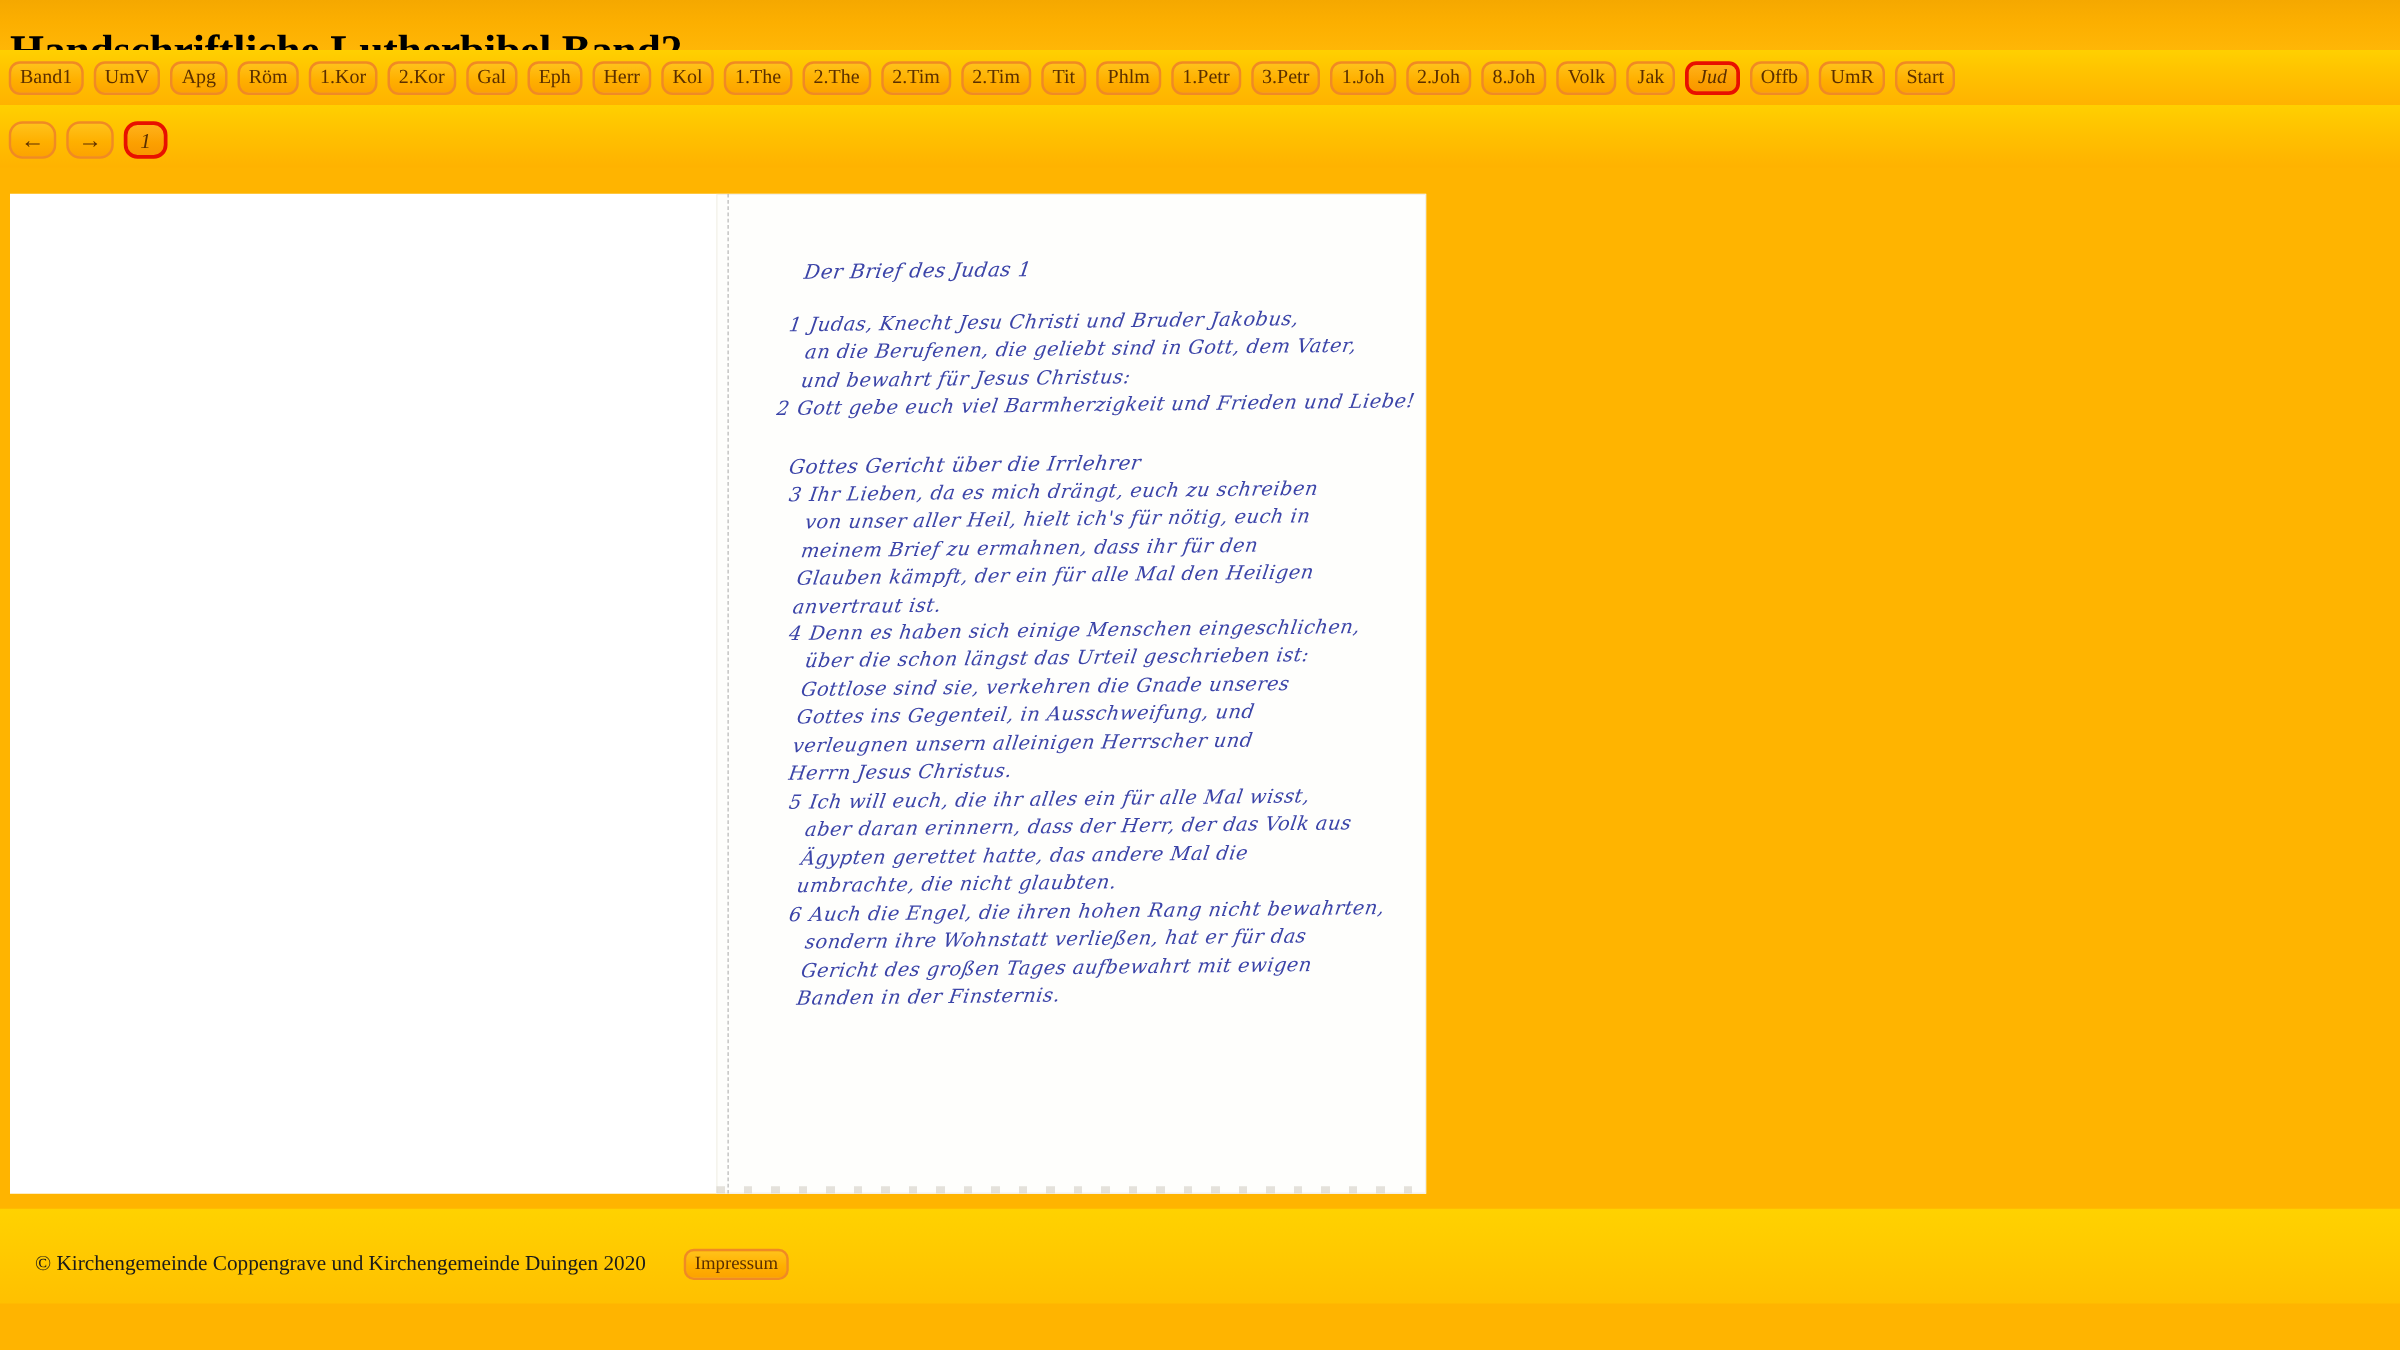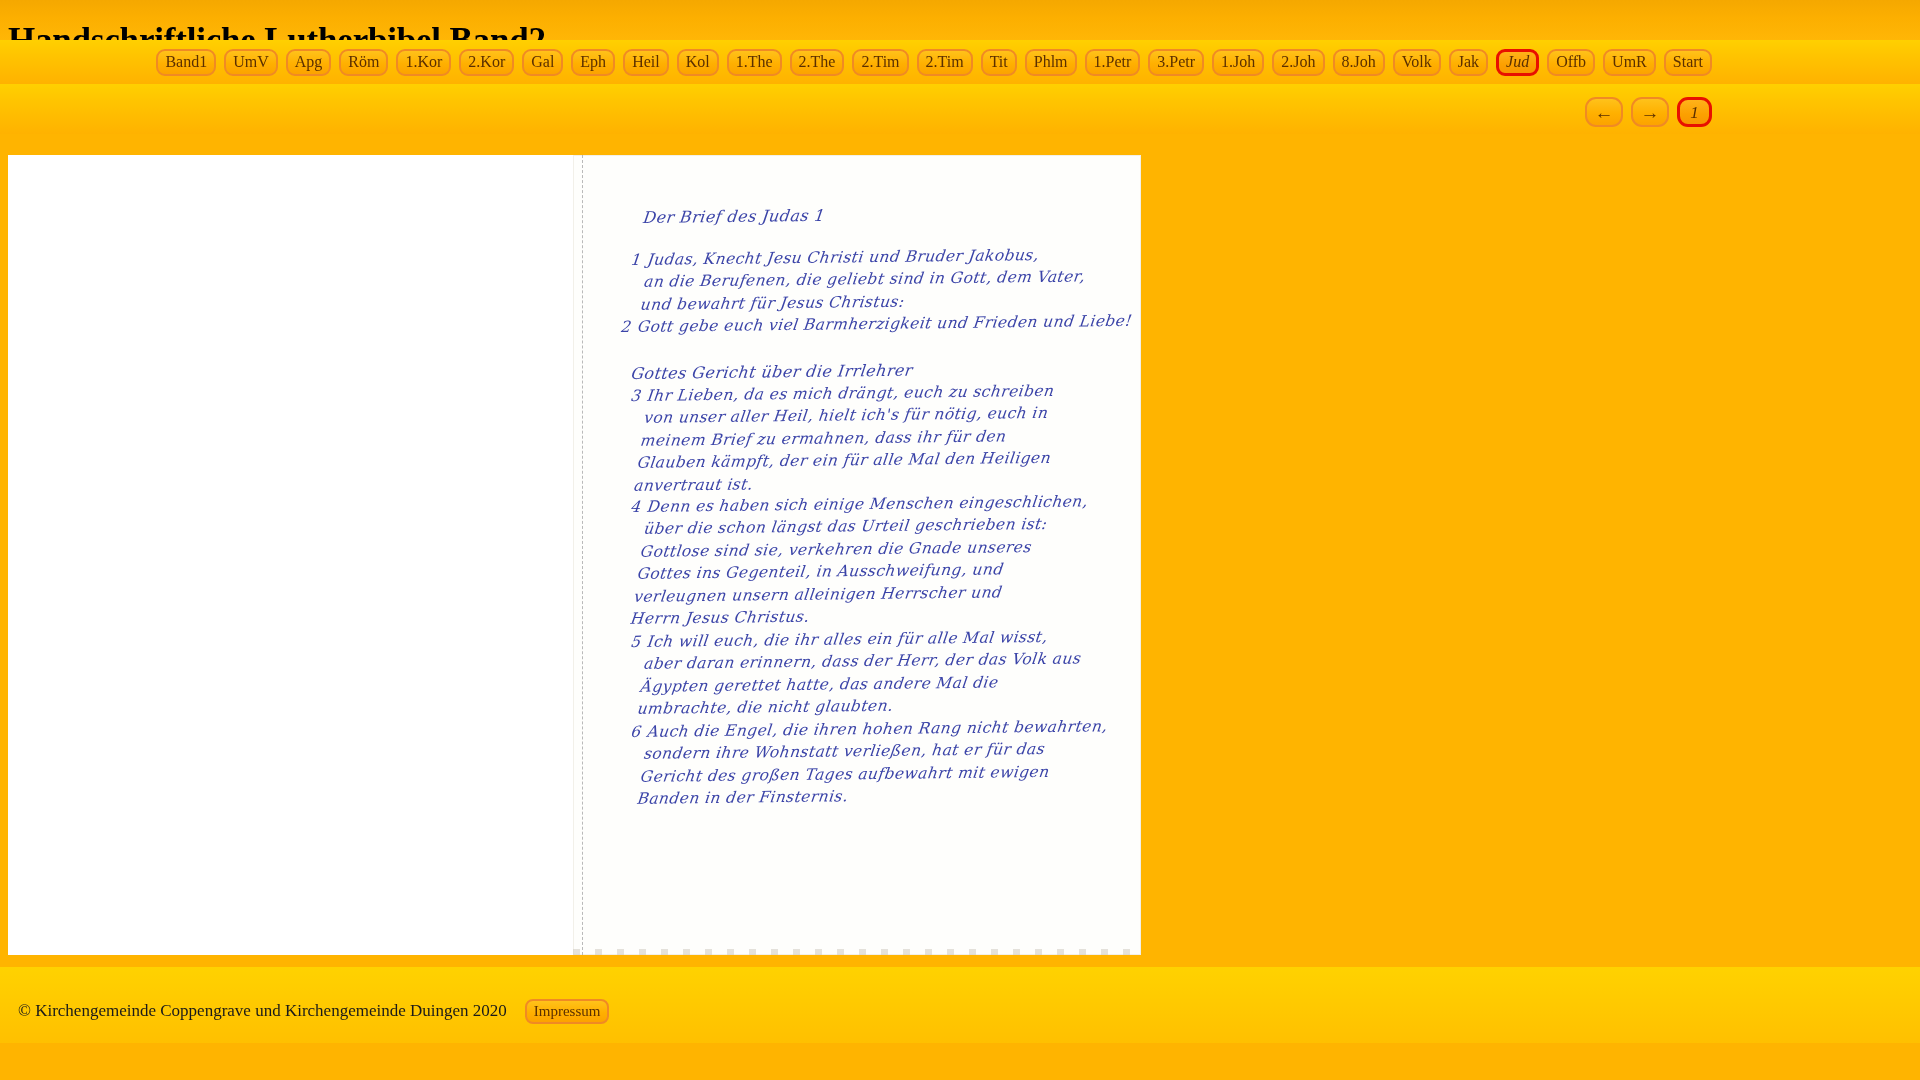--- a/index.html
+++ b/index.html
@@ -49,21 +49,20 @@
 
   .btn-row {
     position: absolute;
     left: 0;
     display: flex;
     align-items: center;
     gap: 8px;
     padding-left: 7px;
     box-sizing: border-box;
     width: 1712px;
-    justify-content: flex-end;
   }
   #book-row { top: 44px; height: 36px; }
   #pager-row { top: 92px; height: 40px; }
 
   .btn {
     display: inline-flex;
     align-items: center;
     justify-content: center;
     box-sizing: border-box;
     height: 27px;
@@ -177,22 +176,22 @@
     background: linear-gradient(to bottom, #FFD200 0%, #FFC800 55%, #FFC000 100%);
   }
   #footer-row {
     position: absolute;
     left: 0;
     top: 996px;
     width: 1628px;
     height: 30px;
     display: flex;
     align-items: center;
-    gap: 6px;
-    padding-left: 18px;
+    gap: 18px;
+    padding-left: 28px;
     box-sizing: border-box;
   }
   #footer-text {
     font-size: 17px;
     color: #1A1A1A;
     white-space: nowrap;
     font-family: "Liberation Serif", "DejaVu Serif", serif;
   }
   .btn.impressum {
     height: 25px;
@@ -223,21 +222,21 @@
 
   <nav class="btn-row" id="book-row">
       <button class="btn">Band1</button>
       <button class="btn">UmV</button>
       <button class="btn">Apg</button>
       <button class="btn">Röm</button>
       <button class="btn">1.Kor</button>
       <button class="btn">2.Kor</button>
       <button class="btn">Gal</button>
       <button class="btn">Eph</button>
-      <button class="btn">Heil</button>
+      <button class="btn">Herr</button>
       <button class="btn">Kol</button>
       <button class="btn">1.The</button>
       <button class="btn">2.The</button>
       <button class="btn">2.Tim</button>
       <button class="btn">2.Tim</button>
       <button class="btn">Tit</button>
       <button class="btn">Phlm</button>
       <button class="btn">1.Petr</button>
       <button class="btn">3.Petr</button>
       <button class="btn">1.Joh</button>

